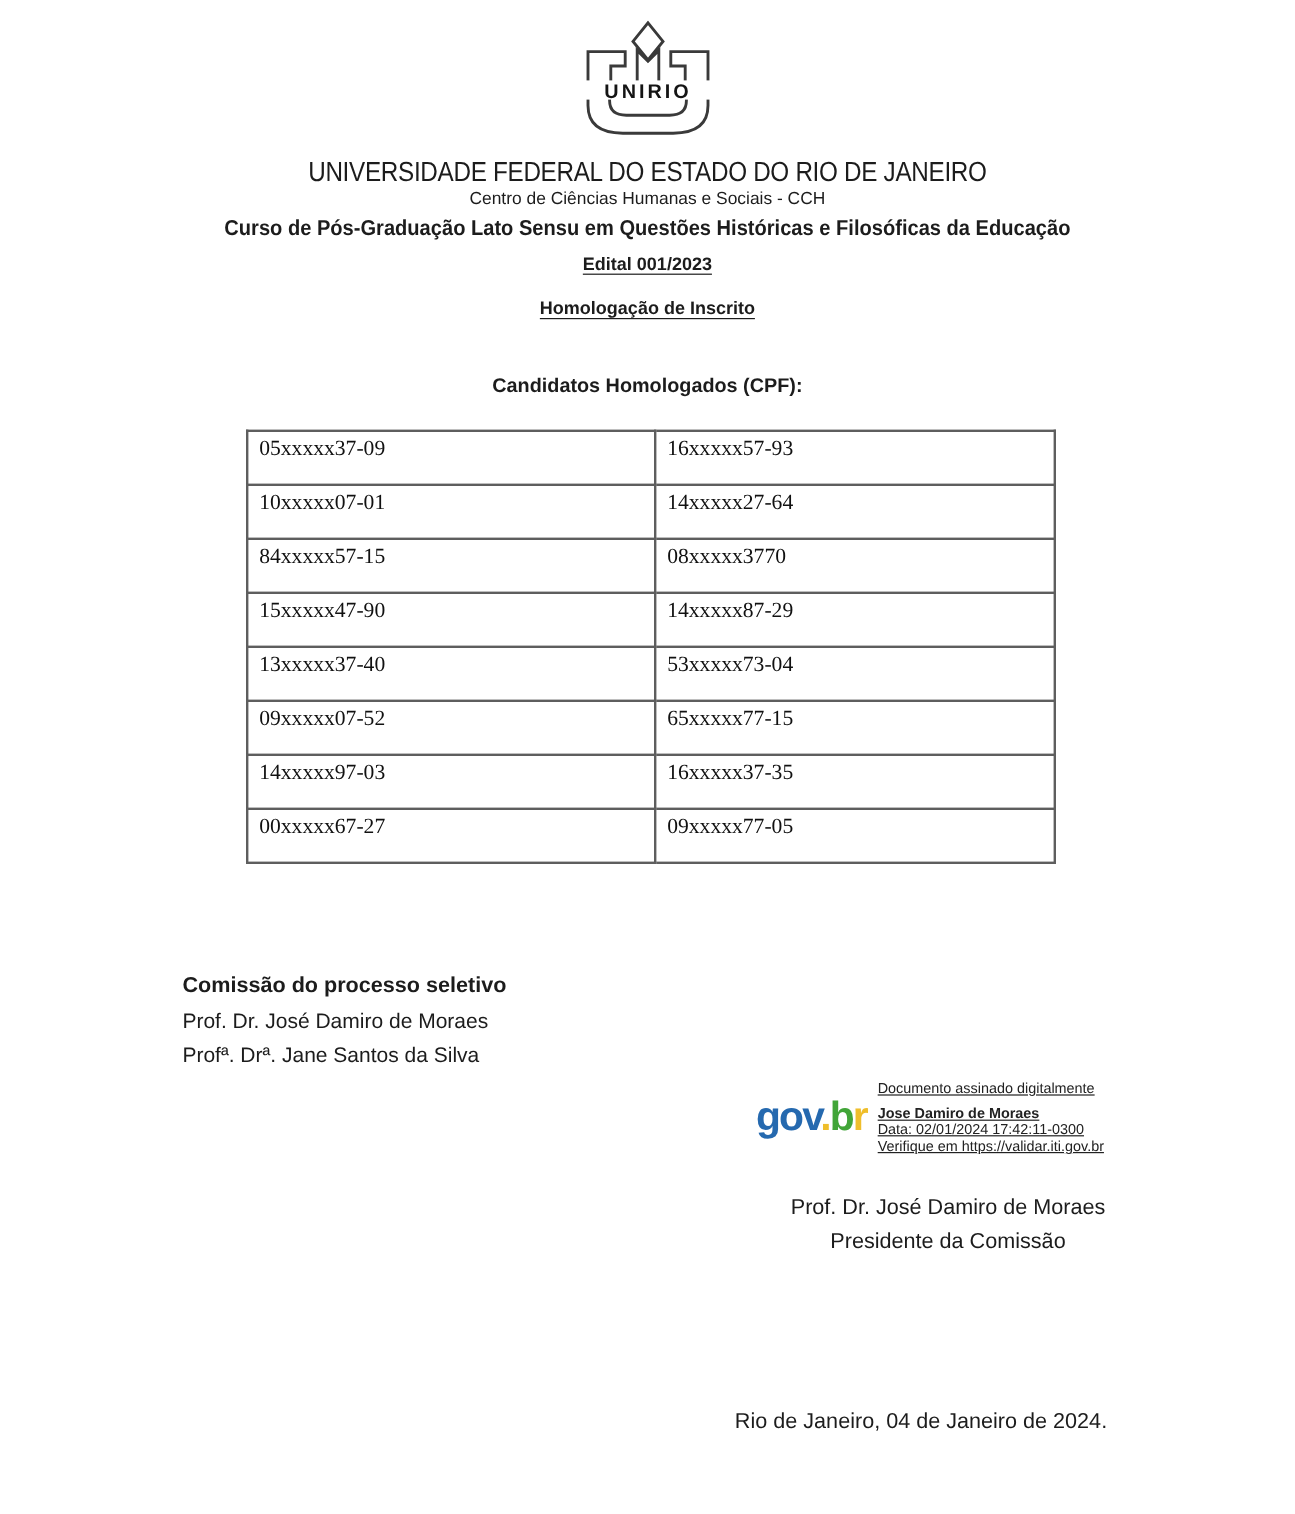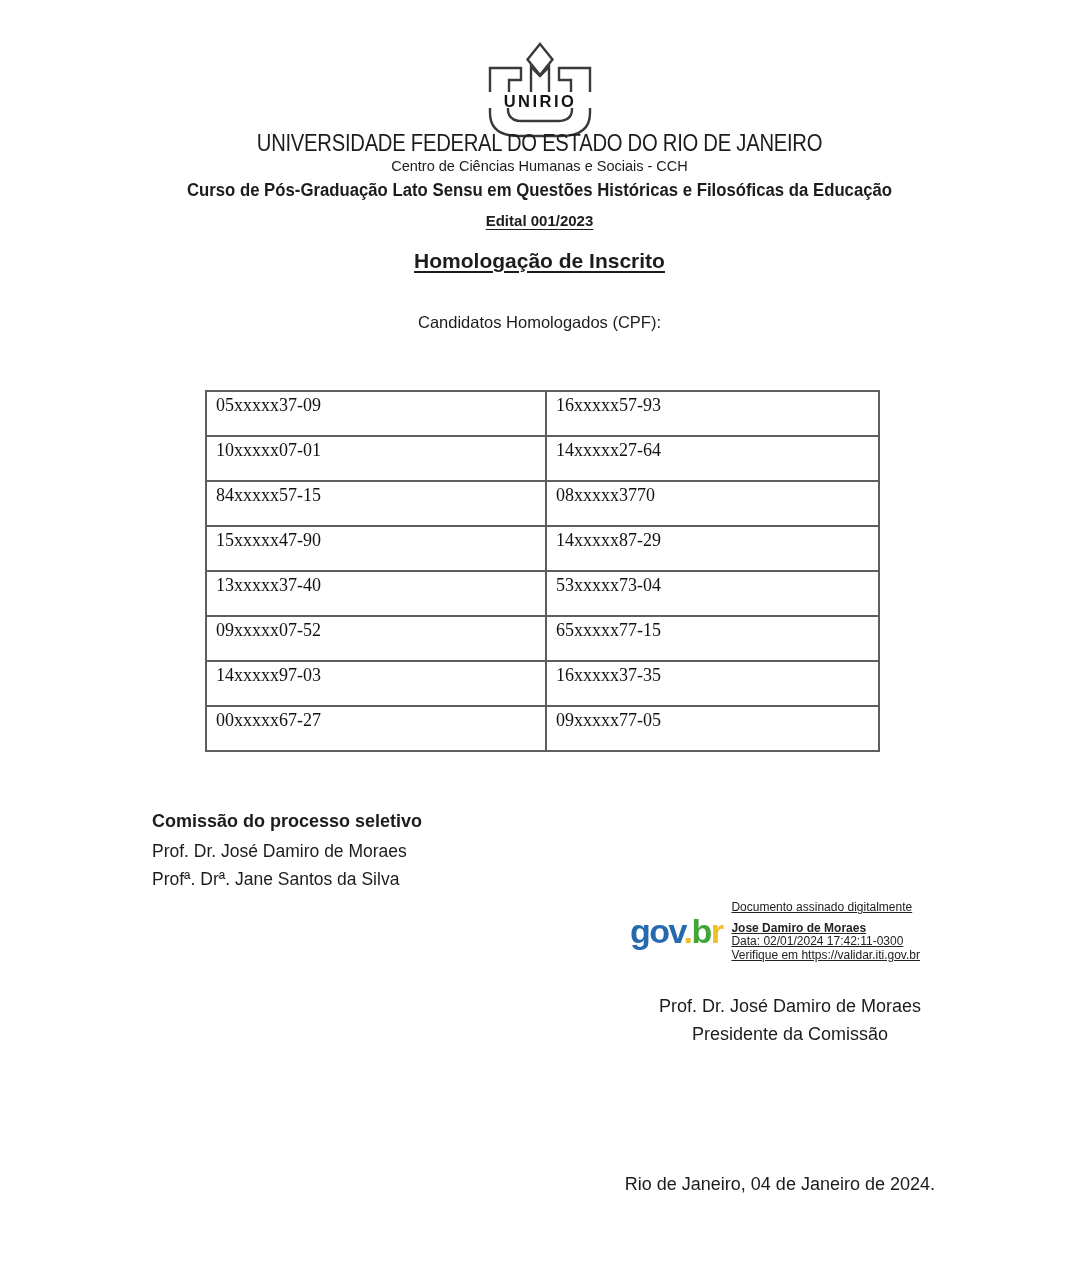--- a/index.html
+++ b/index.html
@@ -15,48 +15,47 @@
   .page{
     position:relative;
     width:1079px;
     height:1262px;
     background:#fff;
     overflow:hidden;
   }
   
   .logo{
     position:absolute;
-    top:42px;
+    top:17px;
     left:50%;
     transform:translateX(-50%);
     width:132px;
     height:97px;
     display:flex;
     justify-content:center;
   }
   
   .center-line{position:absolute;left:0;width:100%;text-align:center;white-space:nowrap;}
   .title1{top:130px;font-size:23px;letter-spacing:-0.3px;transform:scaleX(0.88);transform-origin:center;}
   .title2{top:158px;font-size:14.5px;}
   .title3{top:180px;font-size:18px;font-weight:bold;transform:scaleX(0.93);transform-origin:center;}
   .edital1{top:212px;font-size:15px;font-weight:bold;text-decoration:underline;text-underline-offset:3px;}
-  .edital2{top:249px;font-size:21px;font-weight:bold;text-decoration:underline;text-underline-offset:3px;}
-  .cand-title{top:313px;font-size:16.5px;font-weight:normal;}
+  .edital2{top:249px;font-size:15px;font-weight:bold;text-decoration:underline;text-underline-offset:3px;}
+  .cand-title{top:313px;font-size:16.5px;font-weight:bold;}
   
   table.cpf{
     position:absolute;
     left:205px;
     top:358px;
     width:673px;
     border-collapse:collapse;
     table-layout:fixed;
     font-family:"Liberation Serif",serif;
     font-size:18px;
     color:#111;
-    margin-top:32px;
   }
   table.cpf td{
     border:2px solid var(--tbl-border);
     height:45px;
     vertical-align:top;
     padding:3px 0 0 9px;
   }
   table.cpf td.c1{width:340px;}
   table.cpf td.c2{width:333px;}
   
@@ -113,21 +112,21 @@
     text-align:center;
     font-size:18px;
     line-height:28px;
   }
   
   .footer-date{
     position:absolute;
     left:600px;
     top:1174px;
     width:335px;
-    text-align:right;
+    text-align:center;
     font-size:18px;
   }
 </style>
 </head>
 <body>
 
 <div class="page">
 
   <div class="logo">
     <svg viewBox="0 0 104 97" width="112" height="97">

